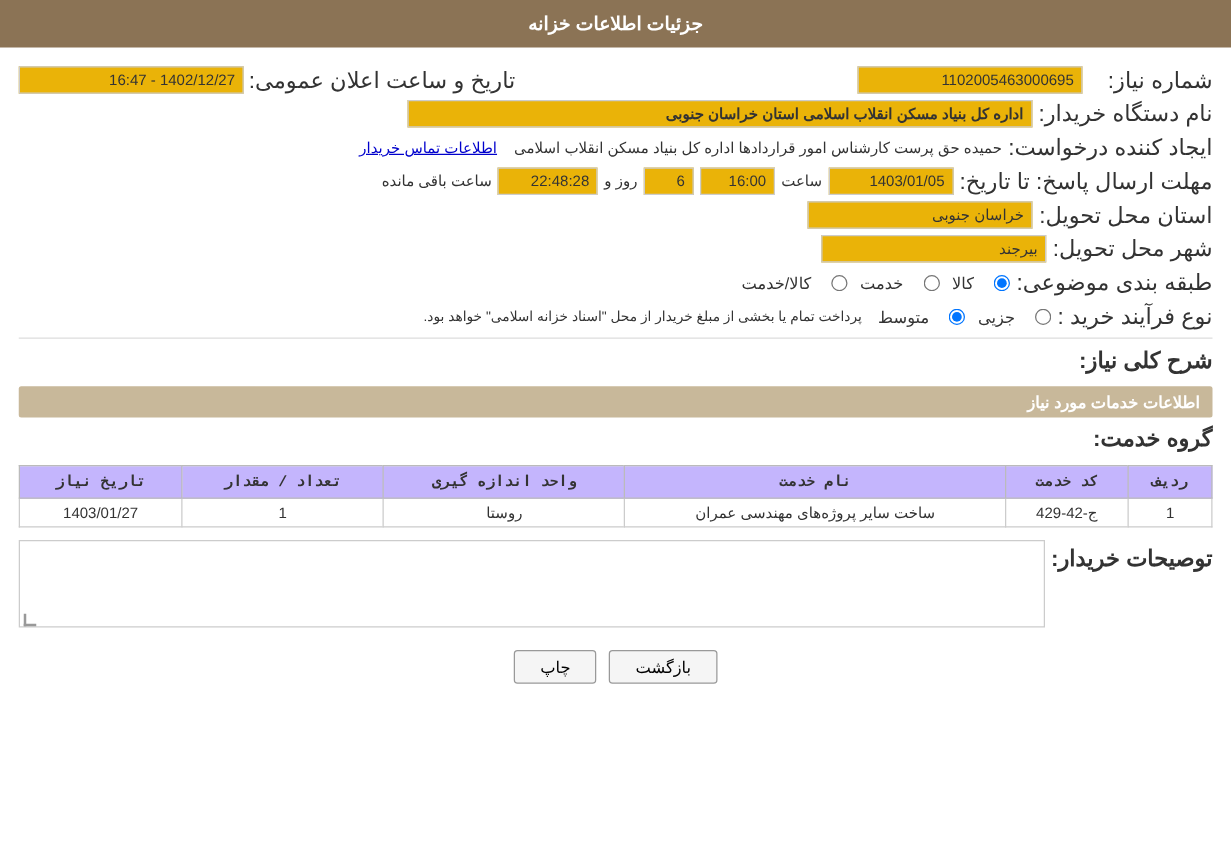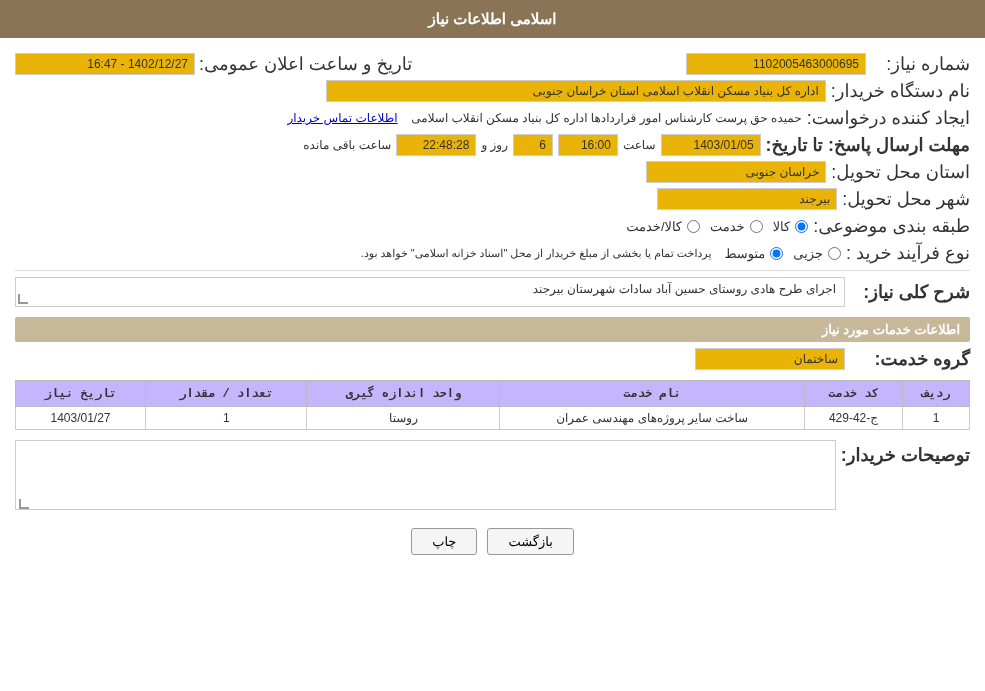--- a/index.html
+++ b/index.html
@@ -60,21 +60,21 @@
     .value-box.wide { min-width: 300px; }
     .value-box.medium { min-width: 180px; }
     .value-box.small { min-width: 100px; }
     .link-blue { color: #0000cc; text-decoration: underline; cursor: pointer; font-size: 12px; }
     .field-group {
       display: flex;
       align-items: center;
       gap: 4px;
     }
     .radio-group { display: flex; gap: 10px; align-items: center; }
-    .radio-item { display: flex; align-items: center; gap: 5px; }
+    .radio-item { display: flex; align-items: center; gap: 16px; }
     .table-section { margin: 10px 0; }
     .data-table {
       width: 100%;
       border-collapse: collapse;
       font-size: 12px;
     }
     .data-table th {
       background: #c4b5fd;
       border: 1px solid #bbb;
       padding: 5px 8px;
@@ -116,50 +116,50 @@
     .btn-print { background: #f5f5f5; }
     .btn-back { background: #f5f5f5; }
     .divider { border: none; border-top: 1px solid #ddd; margin: 6px 0; }
   </style>
 </head>
 <body>
 
 <div class="page-wrapper">
 
   <div class="page-header">
-    <span>اسلامی اطلاعات نیاز</span>
+    <span>جزئیات اطلاعات خزانه</span>
   </div>
 
   <div class="content-area">
 
     <div class="info-row" style="justify-content: space-between;">
       <div class="field-group">
         <span class="label">شماره نیاز:</span>
         <span class="value-box medium">1102005463000695</span>
       </div>
       <div class="field-group">
         <span class="label">تاریخ و ساعت اعلان عمومی:</span>
         <span class="value-box medium">1402/12/27 - 16:47</span>
       </div>
     </div>
 
     <div class="info-row">
       <span class="label" style="min-width:120px;">نام دستگاه خریدار:</span>
-      <span class="value-box wide" style="min-width:500px;">اداره کل بنیاد مسکن انقلاب اسلامی استان خراسان جنوبی</span>
+      <span class="value-box wide" style="min-width:500px;font-weight:bold;">اداره کل بنیاد مسکن انقلاب اسلامی استان خراسان جنوبی</span>
     </div>
 
     <div class="info-row">
       <span class="label" style="min-width:120px;">ایجاد کننده درخواست:</span>
       <span style="font-size:12px;">حمیده حق پرست کارشناس امور قراردادها اداره کل بنیاد مسکن انقلاب اسلامی</span>
       &nbsp;
       <span class="link-blue">اطلاعات تماس خریدار</span>
     </div>
 
     <div class="info-row">
-      <span class="label" style="min-width:120px;font-weight:bold;">مهلت ارسال پاسخ: تا تاریخ:</span>
+      <span class="label" style="min-width:120px;">مهلت ارسال پاسخ: تا تاریخ:</span>
       <span class="value-box small">1403/01/05</span>
       <span style="font-size:12px;">ساعت</span>
       <span class="value-box" style="min-width:60px;">16:00</span>
       <span class="value-box" style="min-width:40px;">6</span>
       <span style="font-size:12px;">روز و</span>
       <span class="value-box" style="min-width:80px;">22:48:28</span>
       <span style="font-size:12px;">ساعت باقی مانده</span>
     </div>
 
     <div class="info-row">
@@ -202,32 +202,26 @@
           <span>متوسط</span>
         </div>
       </div>
       <span style="font-size:11px; color:#333; margin-right:8px;">پرداخت تمام یا بخشی از مبلغ خریدار از محل "اسناد خزانه اسلامی" خواهد بود.</span>
     </div>
 
     <hr class="divider">
 
     <div class="info-row">
       <span class="label" style="min-width:120px; font-weight:bold;">شرح کلی نیاز:</span>
-      <div style="flex:1; border:1px solid #ccc; padding:4px 8px; min-height:30px; font-size:12px; text-align:right; background:#fff; position:relative;">
-        <span>اجرای طرح هادی روستای حسین آباد سادات شهرستان بیرجند</span>
-        
-        <div style="position:absolute; bottom:2px; left:2px; width:10px; height:10px; border-bottom:2px solid #999; border-left:2px solid #999;"></div>
-      </div>
     </div>
 
     <div class="section-title">اطلاعات خدمات مورد نیاز</div>
 
     <div class="info-row">
       <span class="label" style="min-width:120px; font-weight:bold;">گروه خدمت:</span>
-      <span class="value-box" style="min-width:150px;">ساختمان</span>
     </div>
 
     <div class="table-section">
       <table class="data-table">
         <thead>
           <tr>
             <th>ردیف</th>
             <th>کد خدمت</th>
             <th>نام خدمت</th>
             <th>واحد اندازه گیری</th>

